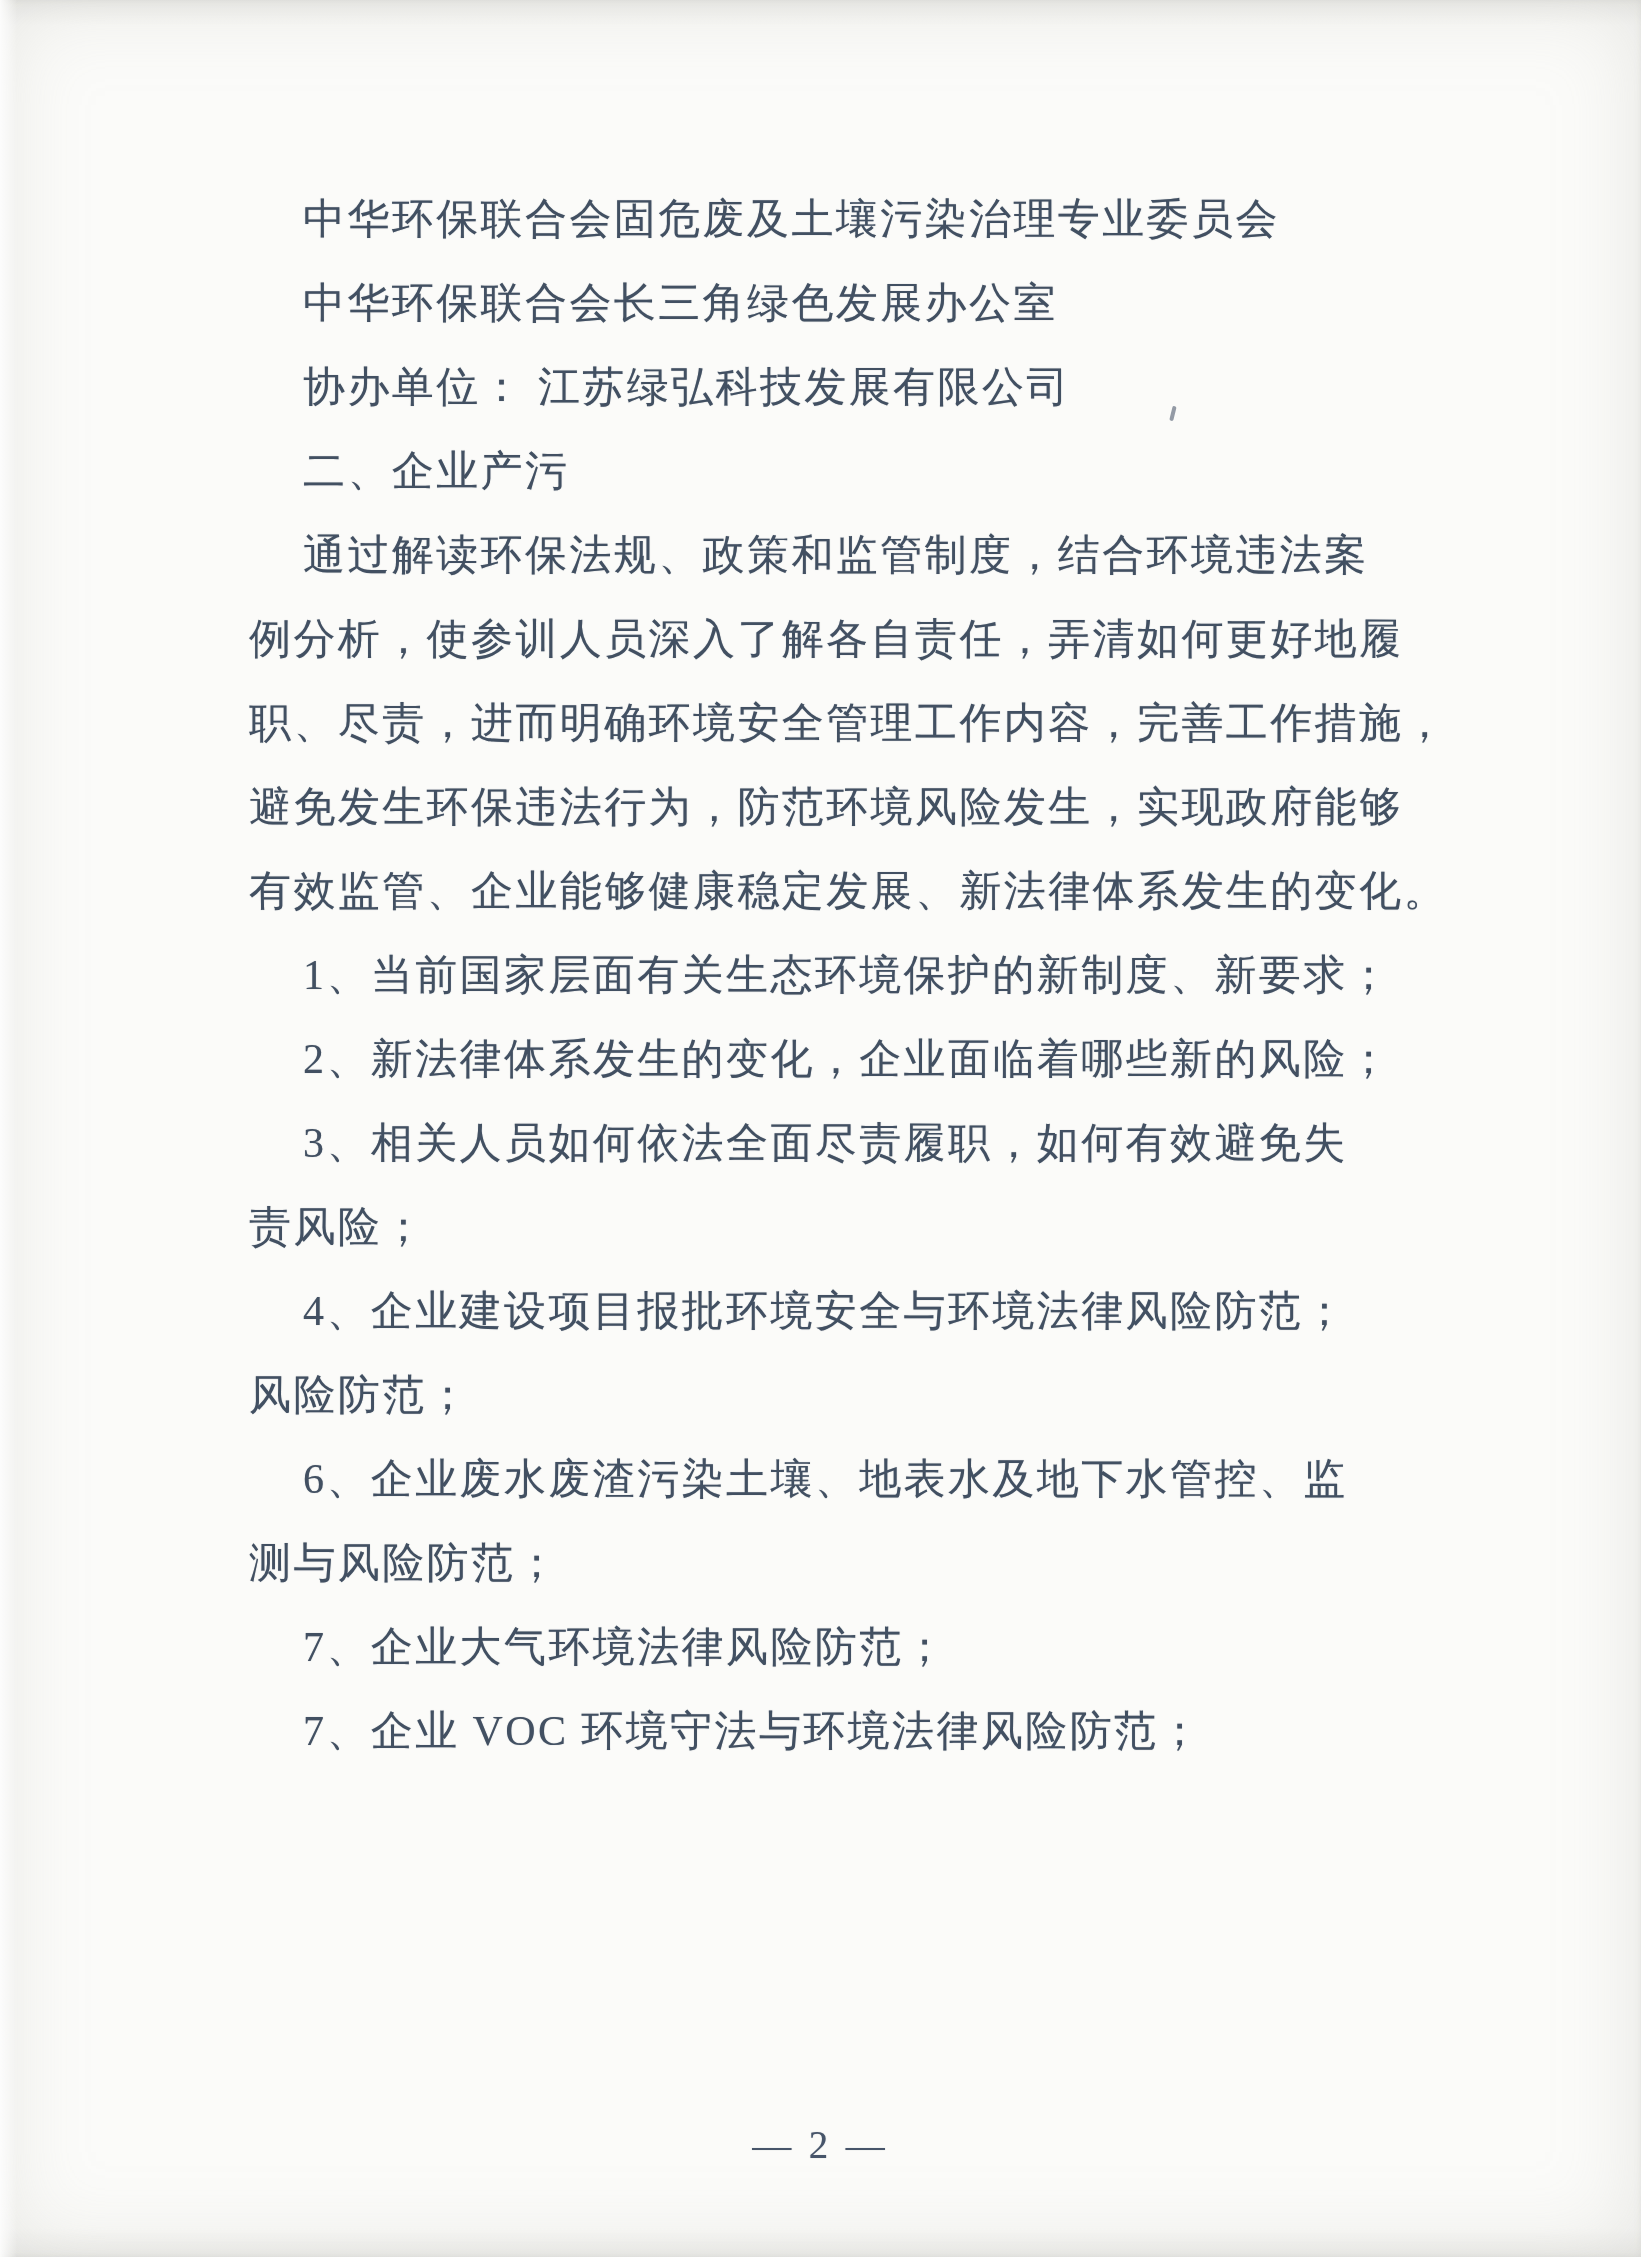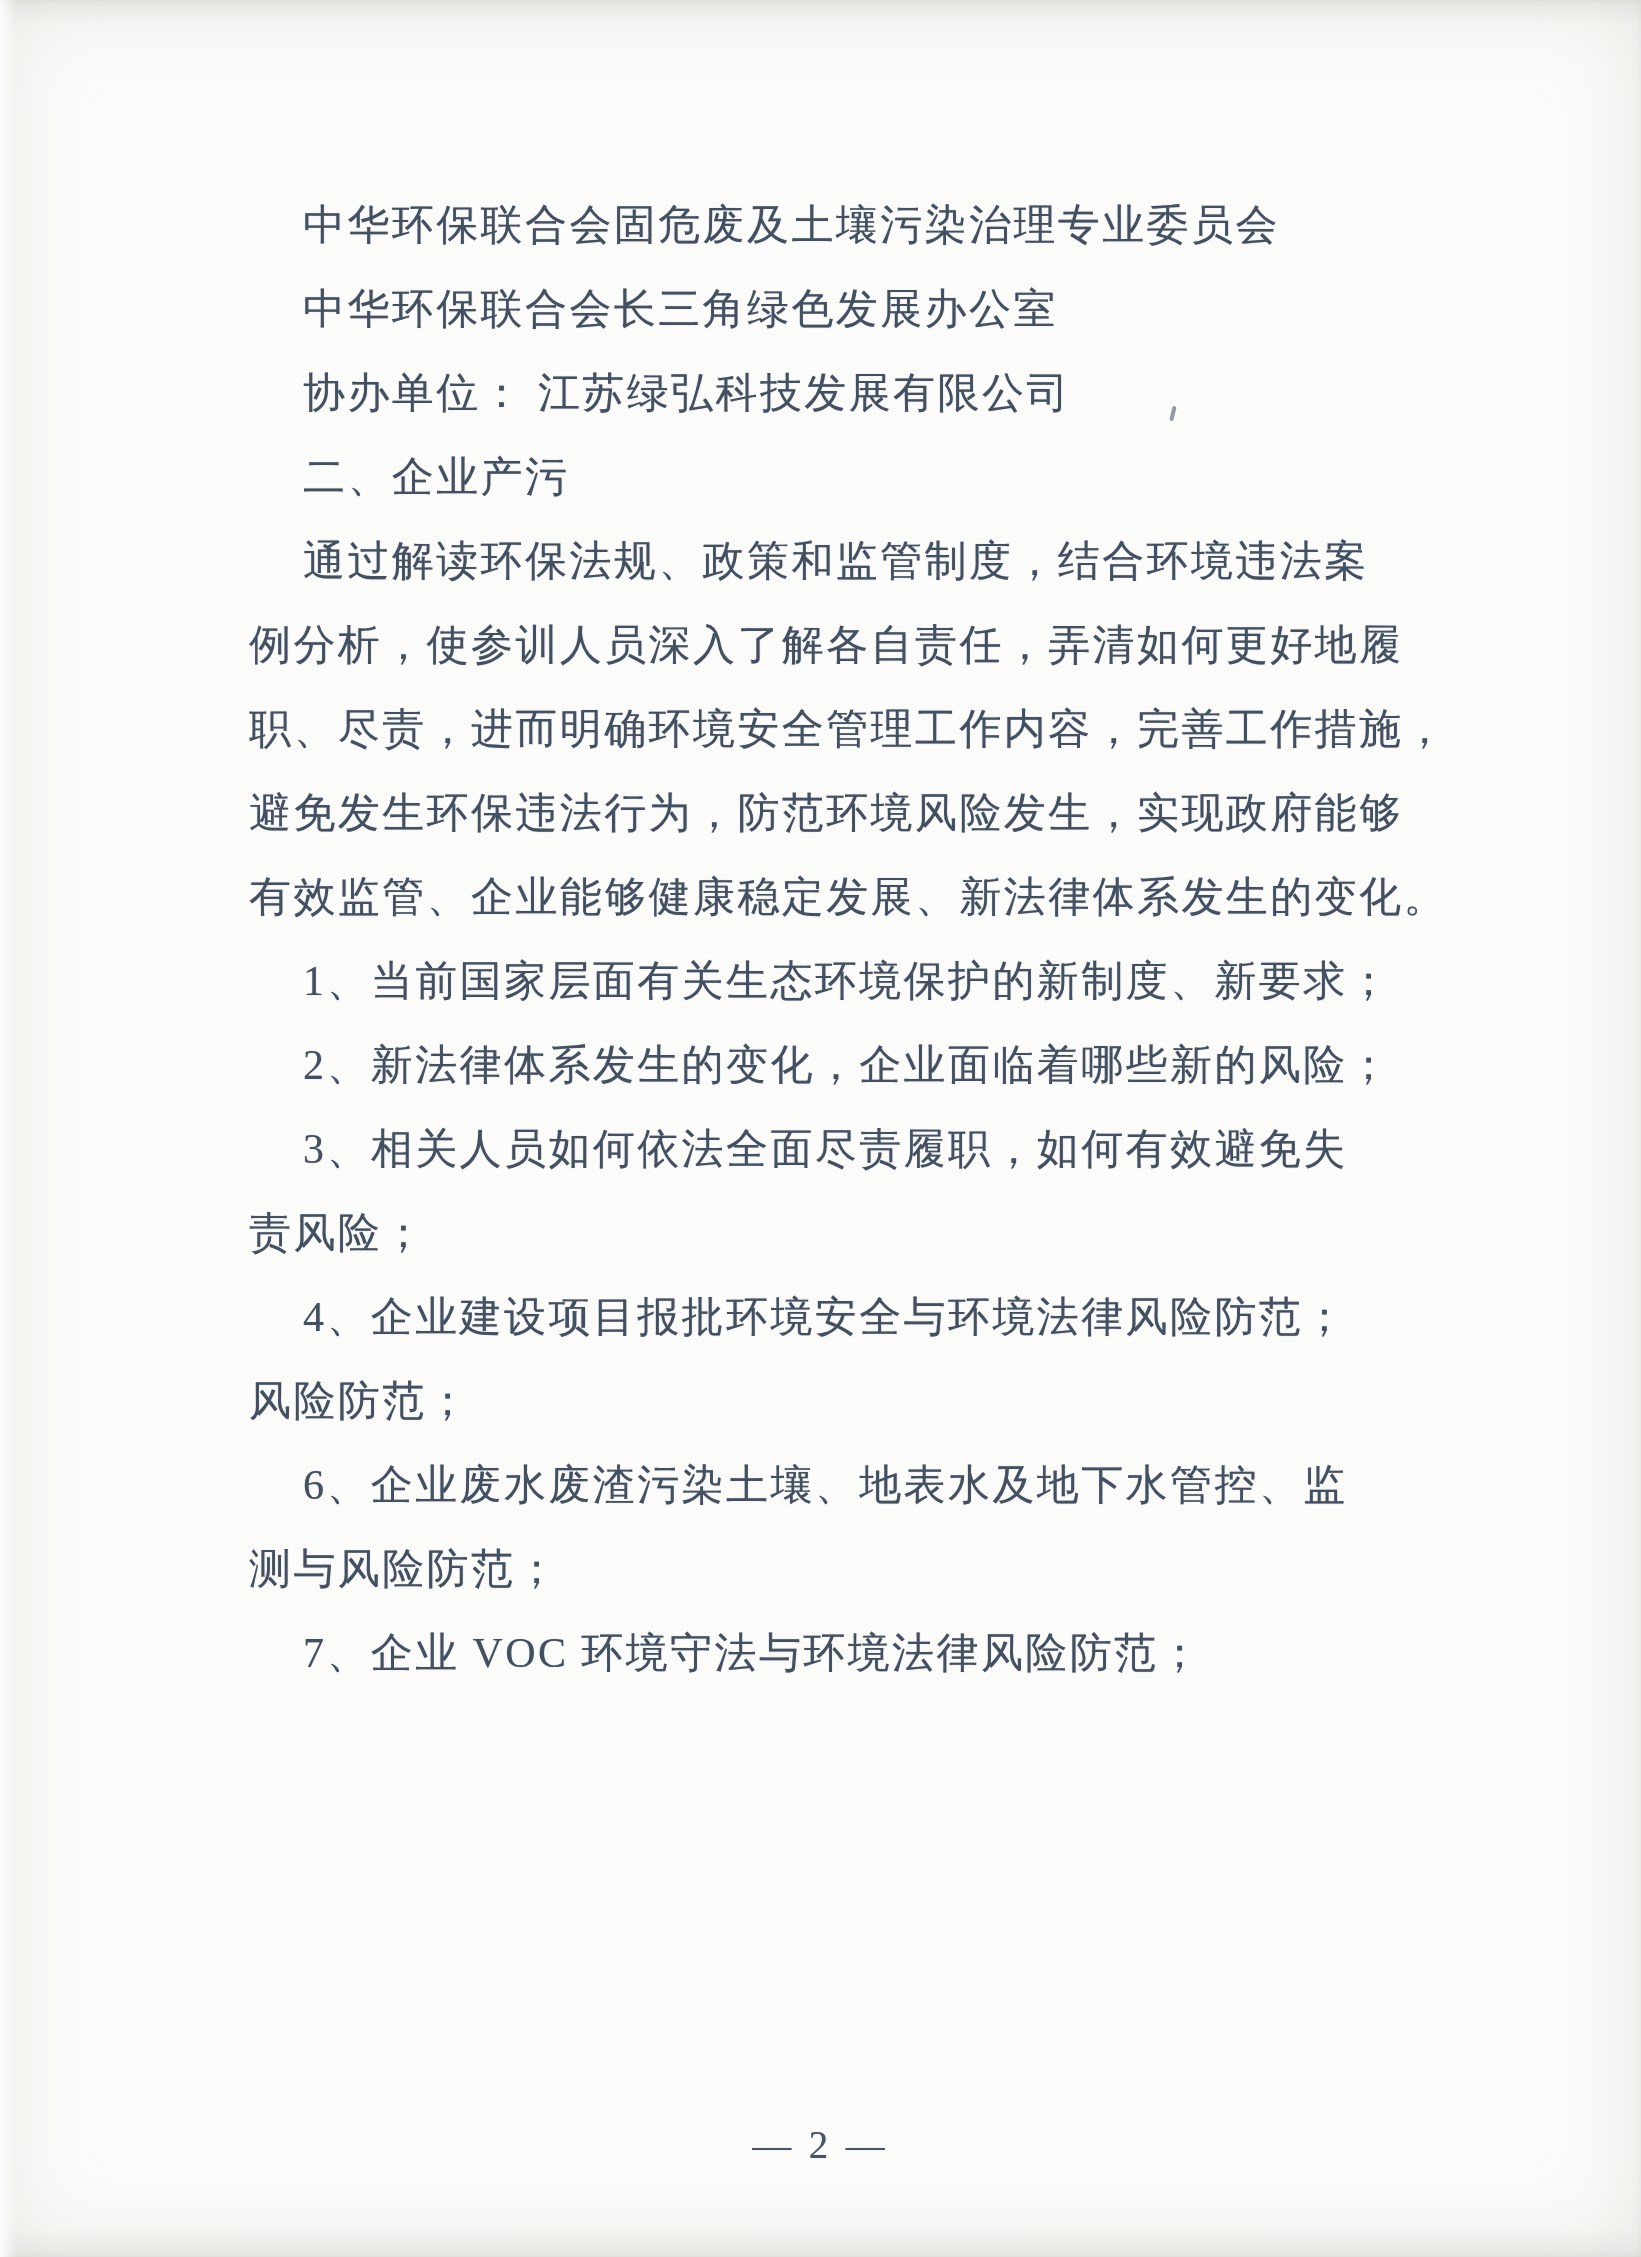--- a/index.html
+++ b/index.html
@@ -29,21 +29,21 @@
     background: linear-gradient(0deg, rgba(190,190,185,0.20), rgba(190,190,185,0));
     pointer-events: none;
   }
   .edge-left {
     position: absolute; left: 0; top: 0; width: 17.4px; height: 100%;
     background: linear-gradient(90deg, rgba(255,255,255,0.9), rgba(255,255,255,0));
     pointer-events: none;
   }
   .text-block {
     position: absolute;
-    top: 183px;
+    top: 177px;
     left: 0;
     right: 0;
   }
   .line {
     height: 84px;
     line-height: 84px;
     padding-left: 249px;
     font-size: 42px;
     letter-spacing: 2.4px;
     color: #425062;
@@ -96,18 +96,19 @@
     <div class="line">避免发生环保违法行为，防范环境风险发生，实现政府能够</div>
     <div class="line">有效监管、企业能够健康稳定发展、新法律体系发生的变化。</div>
     <div class="line indent">1、当前国家层面有关生态环境保护的新制度、新要求；</div>
     <div class="line indent">2、新法律体系发生的变化，企业面临着哪些新的风险；</div>
     <div class="line indent">3、相关人员如何依法全面尽责履职，如何有效避免失</div>
     <div class="line">责风险；</div>
     <div class="line indent">4、企业建设项目报批环境安全与环境法律风险防范；</div>
     <div class="line">风险防范；</div>
     <div class="line indent">6、企业废水废渣污染土壤、地表水及地下水管控、监</div>
     <div class="line">测与风险防范；</div>
+    <div class="line indent">7、企业大气环境法律风险防范；</div>
     <div class="line indent">7、企业 VOC 环境守法与环境法律风险防范；</div>
   </div>
 
   <div class="footer">— 2 —</div>
 </div>
 
 
 </body></html>

